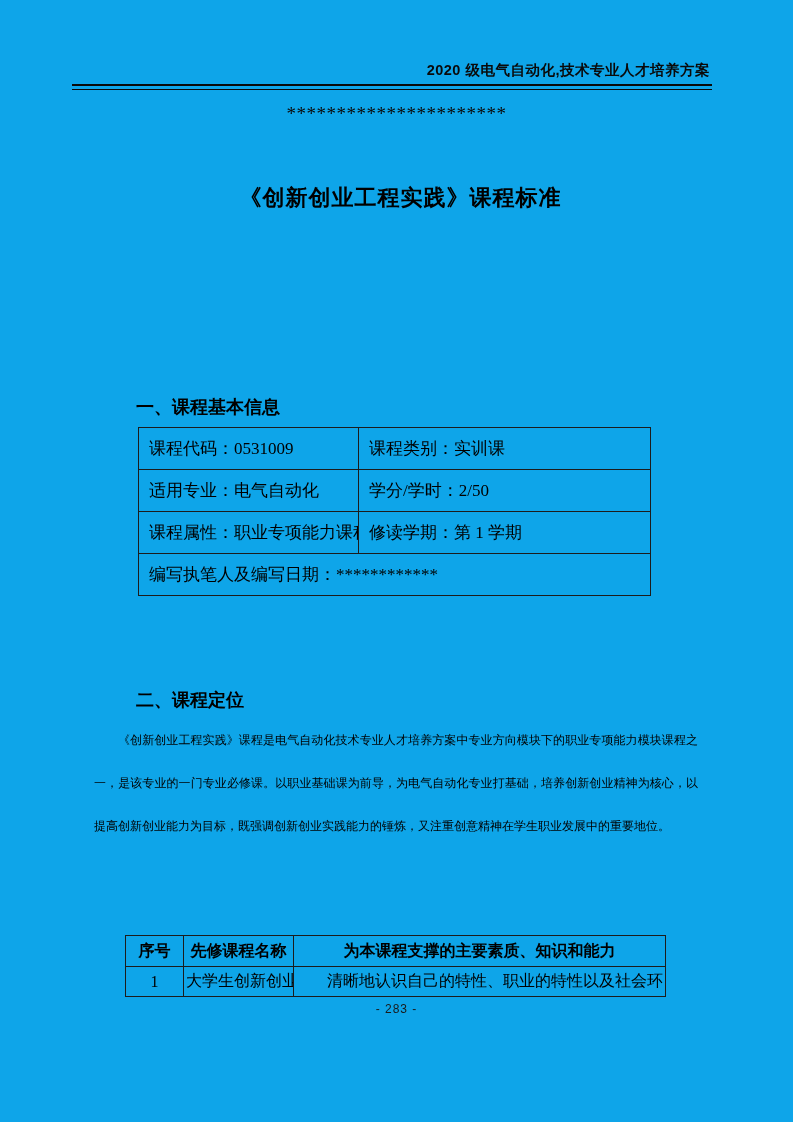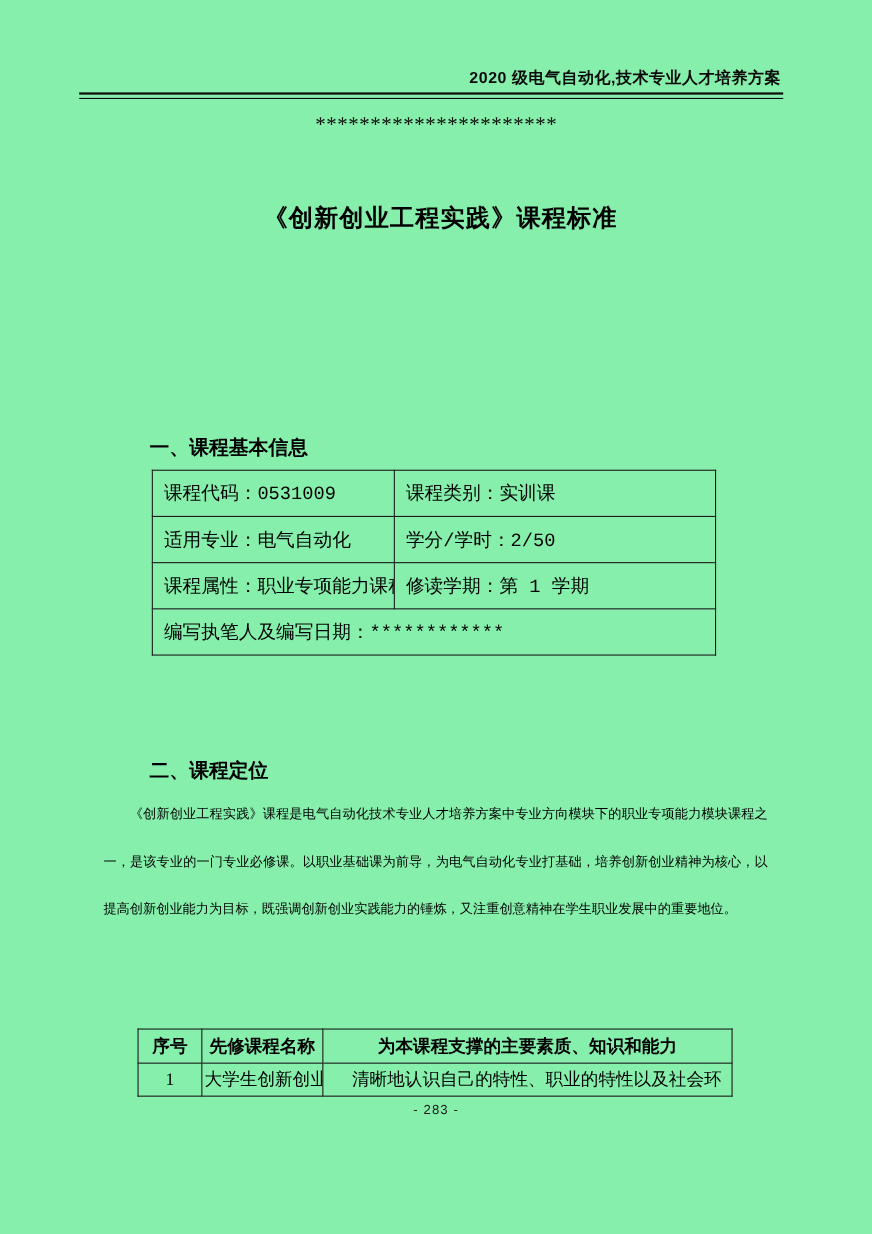--- a/index.html
+++ b/index.html
@@ -1,21 +1,21 @@
 <!DOCTYPE html>
 <html><head>
 <meta charset="utf-8">
 <style>
   * { margin: 0; padding: 0; box-sizing: border-box; }
   html, body { background: #ffffff; }
   .page {
     position: relative;
     width: 793px;
     height: 1122px;
-    background: #86efac;
+    background: #0ea5e9;
     color: #000000;
     font-family: "Liberation Serif", "DejaVu Serif", serif;
     overflow: hidden;
     margin: 0 auto;
   }
 
   .header-text {
     position: absolute;
     top: 61px;
     right: 83px;
@@ -79,21 +79,20 @@
     vertical-align: middle;
     color: #000000;
   }
 
   .info-table {
     position: absolute;
     top: 427px;
     left: 138px;
     width: 512px;
     font-size: 17px;
-    font-family: Liberation Mono, monospace;
   }
   .info-table td {
     height: 42px;
     padding: 2px 4px 2px 10px;
     white-space: nowrap;
     overflow: hidden;
   }
 
   .course-paragraph {
     position: absolute;
@@ -122,21 +121,21 @@
     white-space: nowrap;
     overflow: hidden;
   }
   .prereq-table td {
     height: 30px;
     padding: 1px 2px;
     white-space: nowrap;
     overflow: hidden;
   }
   .prereq-table .cell-center { text-align: center; }
-  .prereq-table .cell-left { text-align: center; padding-left: 19px; }
+  .prereq-table .cell-left { text-align: right; padding-left: 19px; }
   .col-seq { width: 58px; }
   .col-course { width: 110px; }
   .col-support { width: 372px; }
   .tcol-left { width: 220px; }
   .tcol-right { width: 292px; }
 
   .page-footer {
     position: absolute;
     top: 1002px;
     left: 0;

